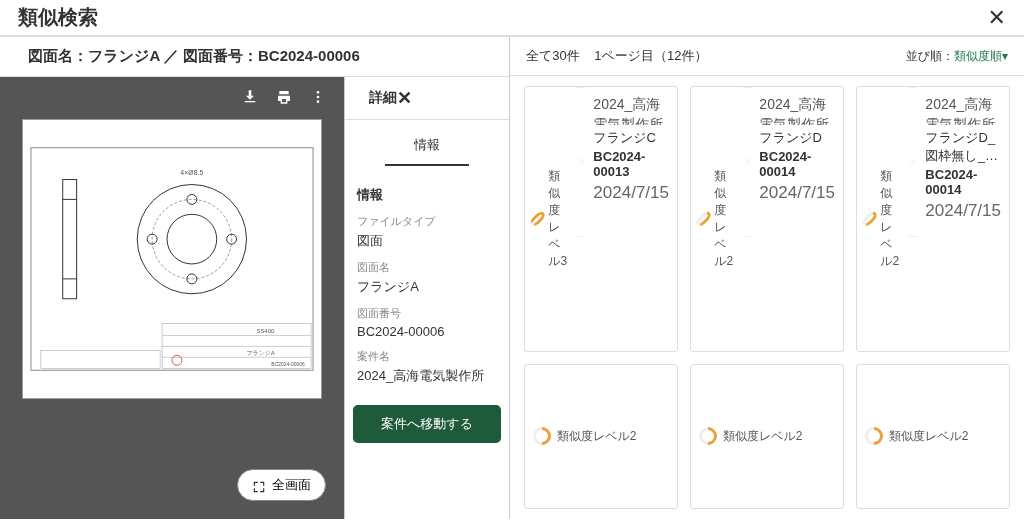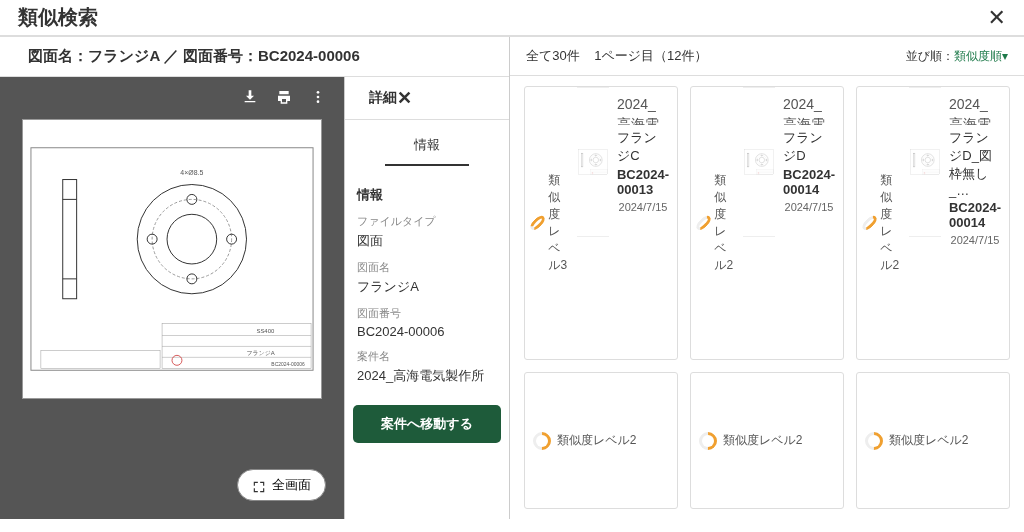--- a/index.html
+++ b/index.html
@@ -16,36 +16,36 @@
 .canvas-toolbar svg{fill:#fff}
 .drawing{background:#fff;margin:0 14px;height:280px;border:1px solid #999;position:relative}
 .fullscreen-btn{position:absolute;bottom:18px;right:18px;background:#fff;border:1px solid #888;border-radius:18px;padding:6px 14px;font-size:13px;display:flex;align-items:flex-end;gap:6px;cursor:pointer}
 .detail-panel{width:165px;background:#fff;border-left:1px solid #ccc;display:flex;flex-direction:column}
 .detail-header{display:flex;justify-content:flex-start;align-items:center;padding:10px 24px;border-bottom:1px solid #ddd;font-weight:bold;font-size:14px}
 .detail-tab{padding:10px;text-align:center;font-size:13px;border-bottom:2px solid #333;margin:6px 40px 0}
 .detail-body{padding:12px;font-size:12px;overflow:hidden}
 .detail-section-title{font-weight:bold;font-size:13px;margin:8px 0 10px}
 .detail-label{color:#888;font-size:11px;margin-top:10px}
 .detail-value{font-size:13px;margin-top:3px}
-.action-btn{margin:8px;background:#1e5b3a;color:#fff;border:none;border-radius:5px;padding:10px;font-size:13px;font-weight:bold;cursor:pointer}
+.action-btn{margin:8px;background:#1e5b3a;color:#fff;border:none;border-radius:5px;padding:10px;font-size:13px;font-weight:normal;cursor:pointer}
 .right-pane{flex:1;display:flex;flex-direction:column}
 .right-header{display:flex;justify-content:space-between;align-items:center;padding:10px 16px;font-size:13px;border-bottom:1px solid #ddd}
 .sort-wrap{display:flex;align-items:center;gap:0;font-size:12px}
 .sort-value{color:#1e7a4a}
 .results-grid{flex:1;overflow-y:auto;display:grid;grid-template-columns:repeat(3,1fr);gap:12px;padding:10px 14px}
 .card{border:1px solid #ddd;border-radius:3px;display:flex;flex-direction:row;font-size:11px}
 .card-level{display:flex;align-items:center;gap:6px;padding:6px 8px;color:#555;font-size:12px}
 .level-ring{width:18px;height:18px;border-radius:50%;border:3px solid #eee;border-top-color:#f0a030;border-right-color:#f0a030;transform:rotate(45deg)}
 .level-ring.l3{border-left-color:#f0a030}
 .card-thumb{height:150px;background:#fff;border-top:1px solid #eee;border-bottom:1px solid #eee;display:flex;align-items:center;justify-content:center}
 .card-info{padding:8px}
 .card-project{color:#555;font-size:14px;line-height:1.4;height:30px;overflow:hidden}
 .card-name{font-weight:normal;font-size:13px;margin-top:4px}
 .card-num{font-weight:bold;font-size:13px;margin-top:2px}
-.card-date{text-align:center;color:#666;margin-top:4px;font-size:11px}
+.card-date{text-align:center;color:#666;margin-top:4px;font-size:17px}
 .flange-svg{width:100%;height:100%}
 </style>
 </head>
 <body>
 
 <div class="modal-header">
   <div class="modal-title">類似検索</div>
   <div class="close-x">✕</div>
 </div>
 

